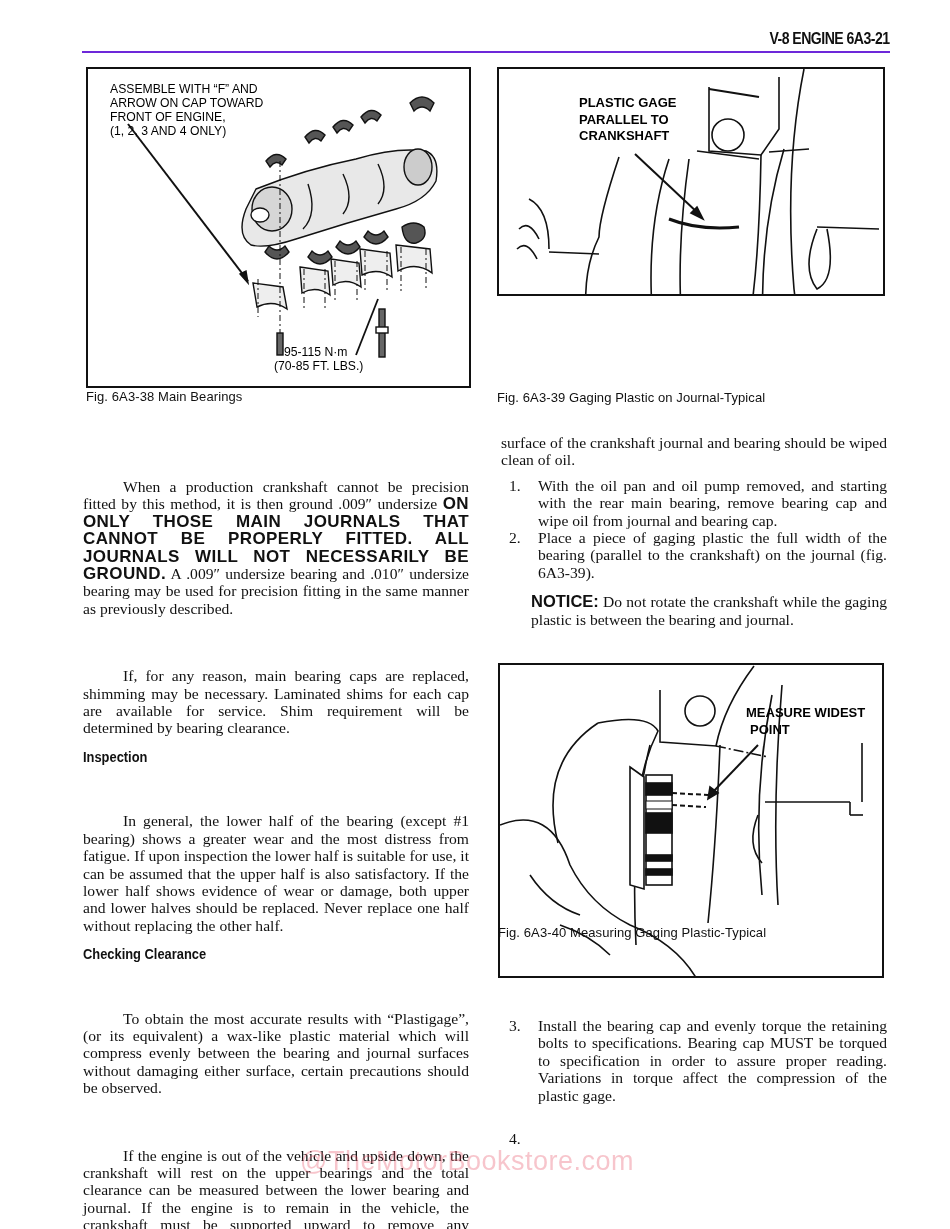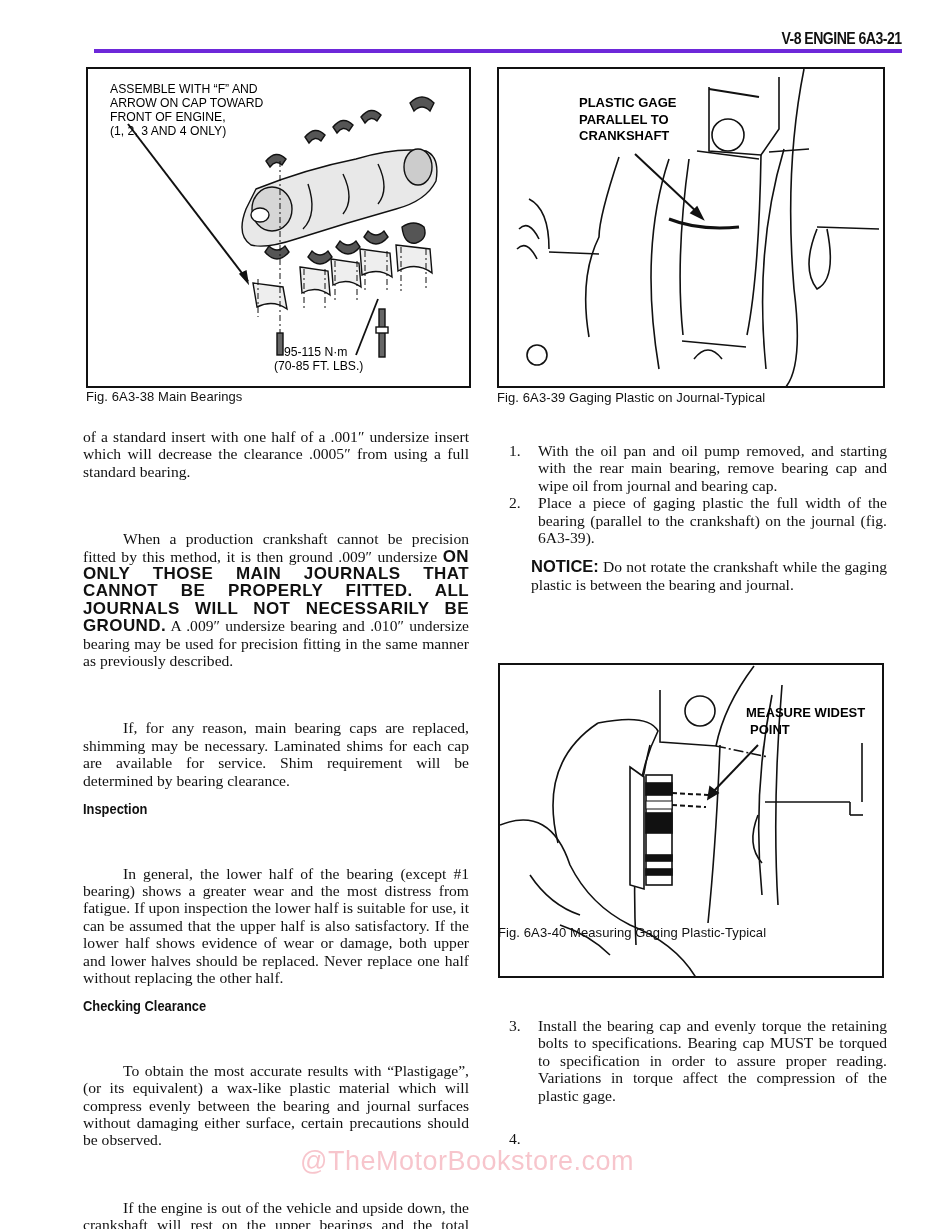--- a/index.html
+++ b/index.html
@@ -1,19 +1,19 @@
 <!DOCTYPE html>
 <html><head>
 <meta charset="utf-8">
 <style>
   * { box-sizing: border-box; margin: 0; padding: 0; }
   html, body { width: 950px; height: 1229px; background: #ffffff; overflow: hidden; }
   body { position: relative; color: #111; font-family: "Liberation Serif", serif; }
 
-  .page-header { position: absolute; left: 94px; top: 28px; width: 808px; height: 25px; border-bottom: 4px solid #6d28d9; }
+  .page-header { position: absolute; left: 82px; top: 28px; width: 808px; height: 25px; border-bottom: 2px solid #6d28d9; }
   .page-header .title { position: absolute; right: 0; top: 2px; font-family: "Liberation Sans", sans-serif; font-weight: bold; font-size: 16px; letter-spacing: -0.6px; transform: scaleX(0.88); transform-origin: right center; }
 
   .figbox { position: absolute; border: 2px solid #111; background: #fff; overflow: hidden; }
   .figbox svg { position: absolute; left: 0; top: 0; }
   .figlabel { position: absolute; font-family: "Liberation Sans", sans-serif; font-size: 12.2px; line-height: 14px; color: #000000; }
   .figlabel.bold { font-weight: bold; font-size: 13px; line-height: 16.5px; }
   .caption { position: absolute; font-family: "Liberation Sans", sans-serif; font-size: 13px; text-align: left; color: #111; letter-spacing: 0.1px; }
 
   .col { position: absolute; font-size: 15.6px; line-height: 17.4px; text-align: justify; }
   .col p { margin: 0; }
@@ -95,21 +95,21 @@
     <div>FRONT OF ENGINE,</div>
     <div>(1, 2, 3 AND 4 ONLY)</div>
   </div>
   <div class="figlabel" style="left:196px; top:276px;">
     <div>95-115 N·m</div>
     <div style="margin-left:-10px">(70-85 FT. LBS.)</div>
   </div>
 </div>
 <div class="caption" style="left:86px; top:389px; width:385px;">Fig. 6A3-38 Main Bearings</div>
 
-<div class="figbox" style="left:497px; top:67px; width:388px; height:321px;">
+<div class="figbox" style="left:497px; top:67px; width:388px; height:229px;">
   <svg width="388" height="321" viewBox="0 0 388 321">
     <g fill="none" stroke="#111" stroke-width="1.6">
       <path d="M210 18 l0 64 l52 4 l18 -26 l0 -52"></path>
       <line x1="210" y1="20" x2="260" y2="28" stroke-width="2.2"></line>
       <circle cx="229" cy="66" r="16"></circle>
       <path d="M198 82 l62 8"></path>
       <path d="M262 86 q-2 120 -14 180"></path>
       <path d="M190 90 q-14 100 -6 176"></path>
       <path d="M183 272 l64 6"></path>
       <path d="M170 90 q-30 90 -10 210"></path>
@@ -131,36 +131,36 @@
   </svg>
   <div class="figlabel bold" style="left:80px; top:26px;">
     <div>PLASTIC GAGE</div>
     <div>PARALLEL TO</div>
     <div>CRANKSHAFT</div>
   </div>
 </div>
 <div class="caption" style="left:497px; top:390px; width:388px;">Fig. 6A3-39 Gaging Plastic on Journal-Typical</div>
 
 <div class="col" style="left:83px; top:428px; width:386px;">
-  <p>of a standard insert with one half of a .001″ undersize insert which will decrease the clearance .0005″ from using a full standard bearing.</p>
   <div class="gap"></div>
   <p class="indent"><span>When a production crankshaft cannot be precision fitted by this method, it is then ground .009″ undersize </span><span class="big">ON ONLY THOSE MAIN JOURNALS THAT CANNOT BE PROPERLY FITTED. ALL JOURNALS WILL NOT NECESSARILY BE GROUND.</span><span> A .009″ undersize bearing and .010″ undersize bearing may be used for precision fitting in the same manner as previously described.</span></p>
   <div class="gap"></div>
   <p class="indent">If, for any reason, main bearing caps are replaced, shimming may be necessary. Laminated shims for each cap are available for service. Shim requirement will be determined by bearing clearance.</p>
   <span class="heading">Inspection</span>
   <p class="indent">In general, the lower half of the bearing (except #1 bearing) shows a greater wear and the most distress from fatigue. If upon inspection the lower half is suitable for use, it can be assumed that the upper half is also satisfactory. If the lower half shows evidence of wear or damage, both upper and lower halves should be replaced. Never replace one half without replacing the other half.</p>
   <span class="heading">Checking Clearance</span>
   <p class="indent">To obtain the most accurate results with “Plastigage”, (or its equivalent) a wax-like plastic material which will compress evenly between the bearing and journal surfaces without damaging either surface, certain precautions should be observed.</p>
   <div class="gap"></div>
   <p class="indent">If the engine is out of the vehicle and upside down, the crankshaft will rest on the upper bearings and the total clearance can be measured between the lower bearing and journal. If the engine is to remain in the vehicle, the crankshaft must be supported upward to remove any clearance from the upper bearing. The total clearance can then be measured between the lower bearing and journal.</p>
   <div class="gap"></div>
   <p class="indent">To assure the proper seating of the crankshaft, all bearing cap bolts should be at their specified torque. In addition, preparatory to checking fit of bearings, the</p>
 </div>
 
 <div class="col" style="left:501px; top:434px; width:386px;">
+  <p>surface of the crankshaft journal and bearing should be wiped clean of oil.</p>
   <div style="height:8px"></div>
   <ol class="steps">
     <li><span class="num">1.</span><span>With the oil pan and oil pump removed, and starting with the rear main bearing, remove bearing cap and wipe oil from journal and bearing cap.</span></li>
     <li><span class="num">2.</span><span>Place a piece of gaging plastic the full width of the bearing (parallel to the crankshaft) on the journal (fig. 6A3-39).</span></li>
   </ol>
   <div style="height:12px"></div>
   <p class="notice"><span class="nlabel">NOTICE:</span><span> Do not rotate the crankshaft while the gaging plastic is between the bearing and journal.</span></p>
 </div>
 
 <div class="figbox" style="left:498px; top:663px; width:386px; height:315px;">

